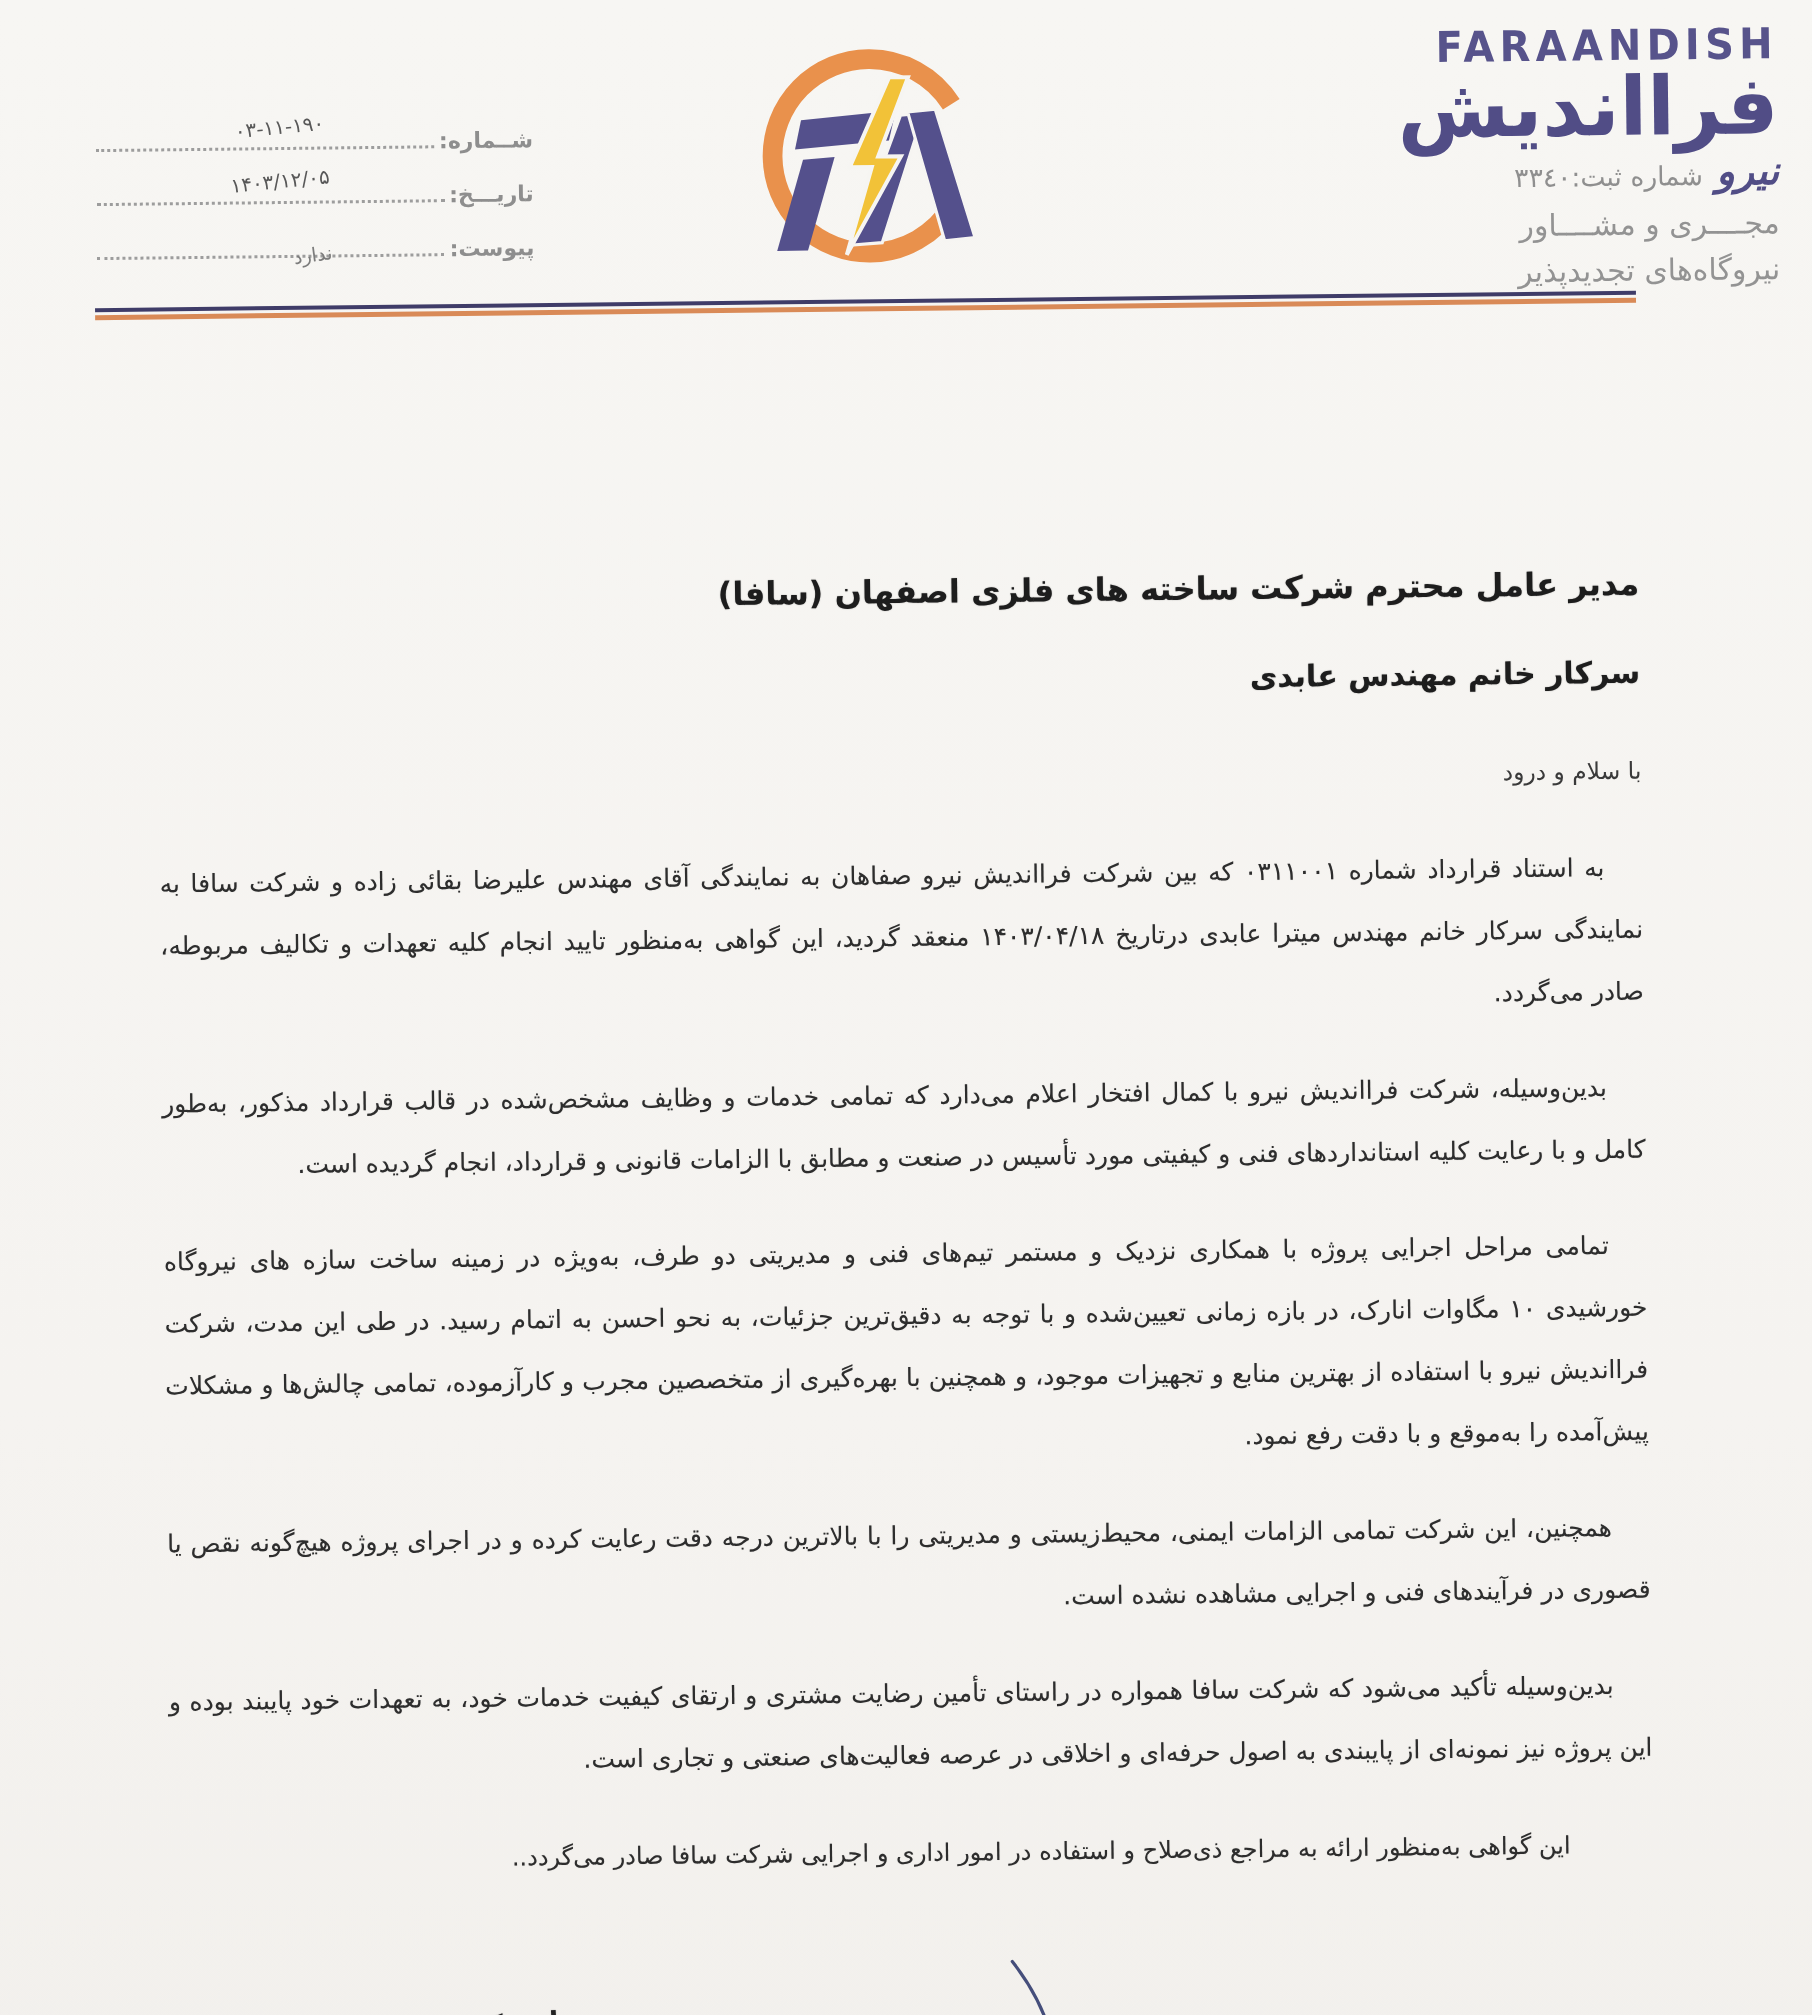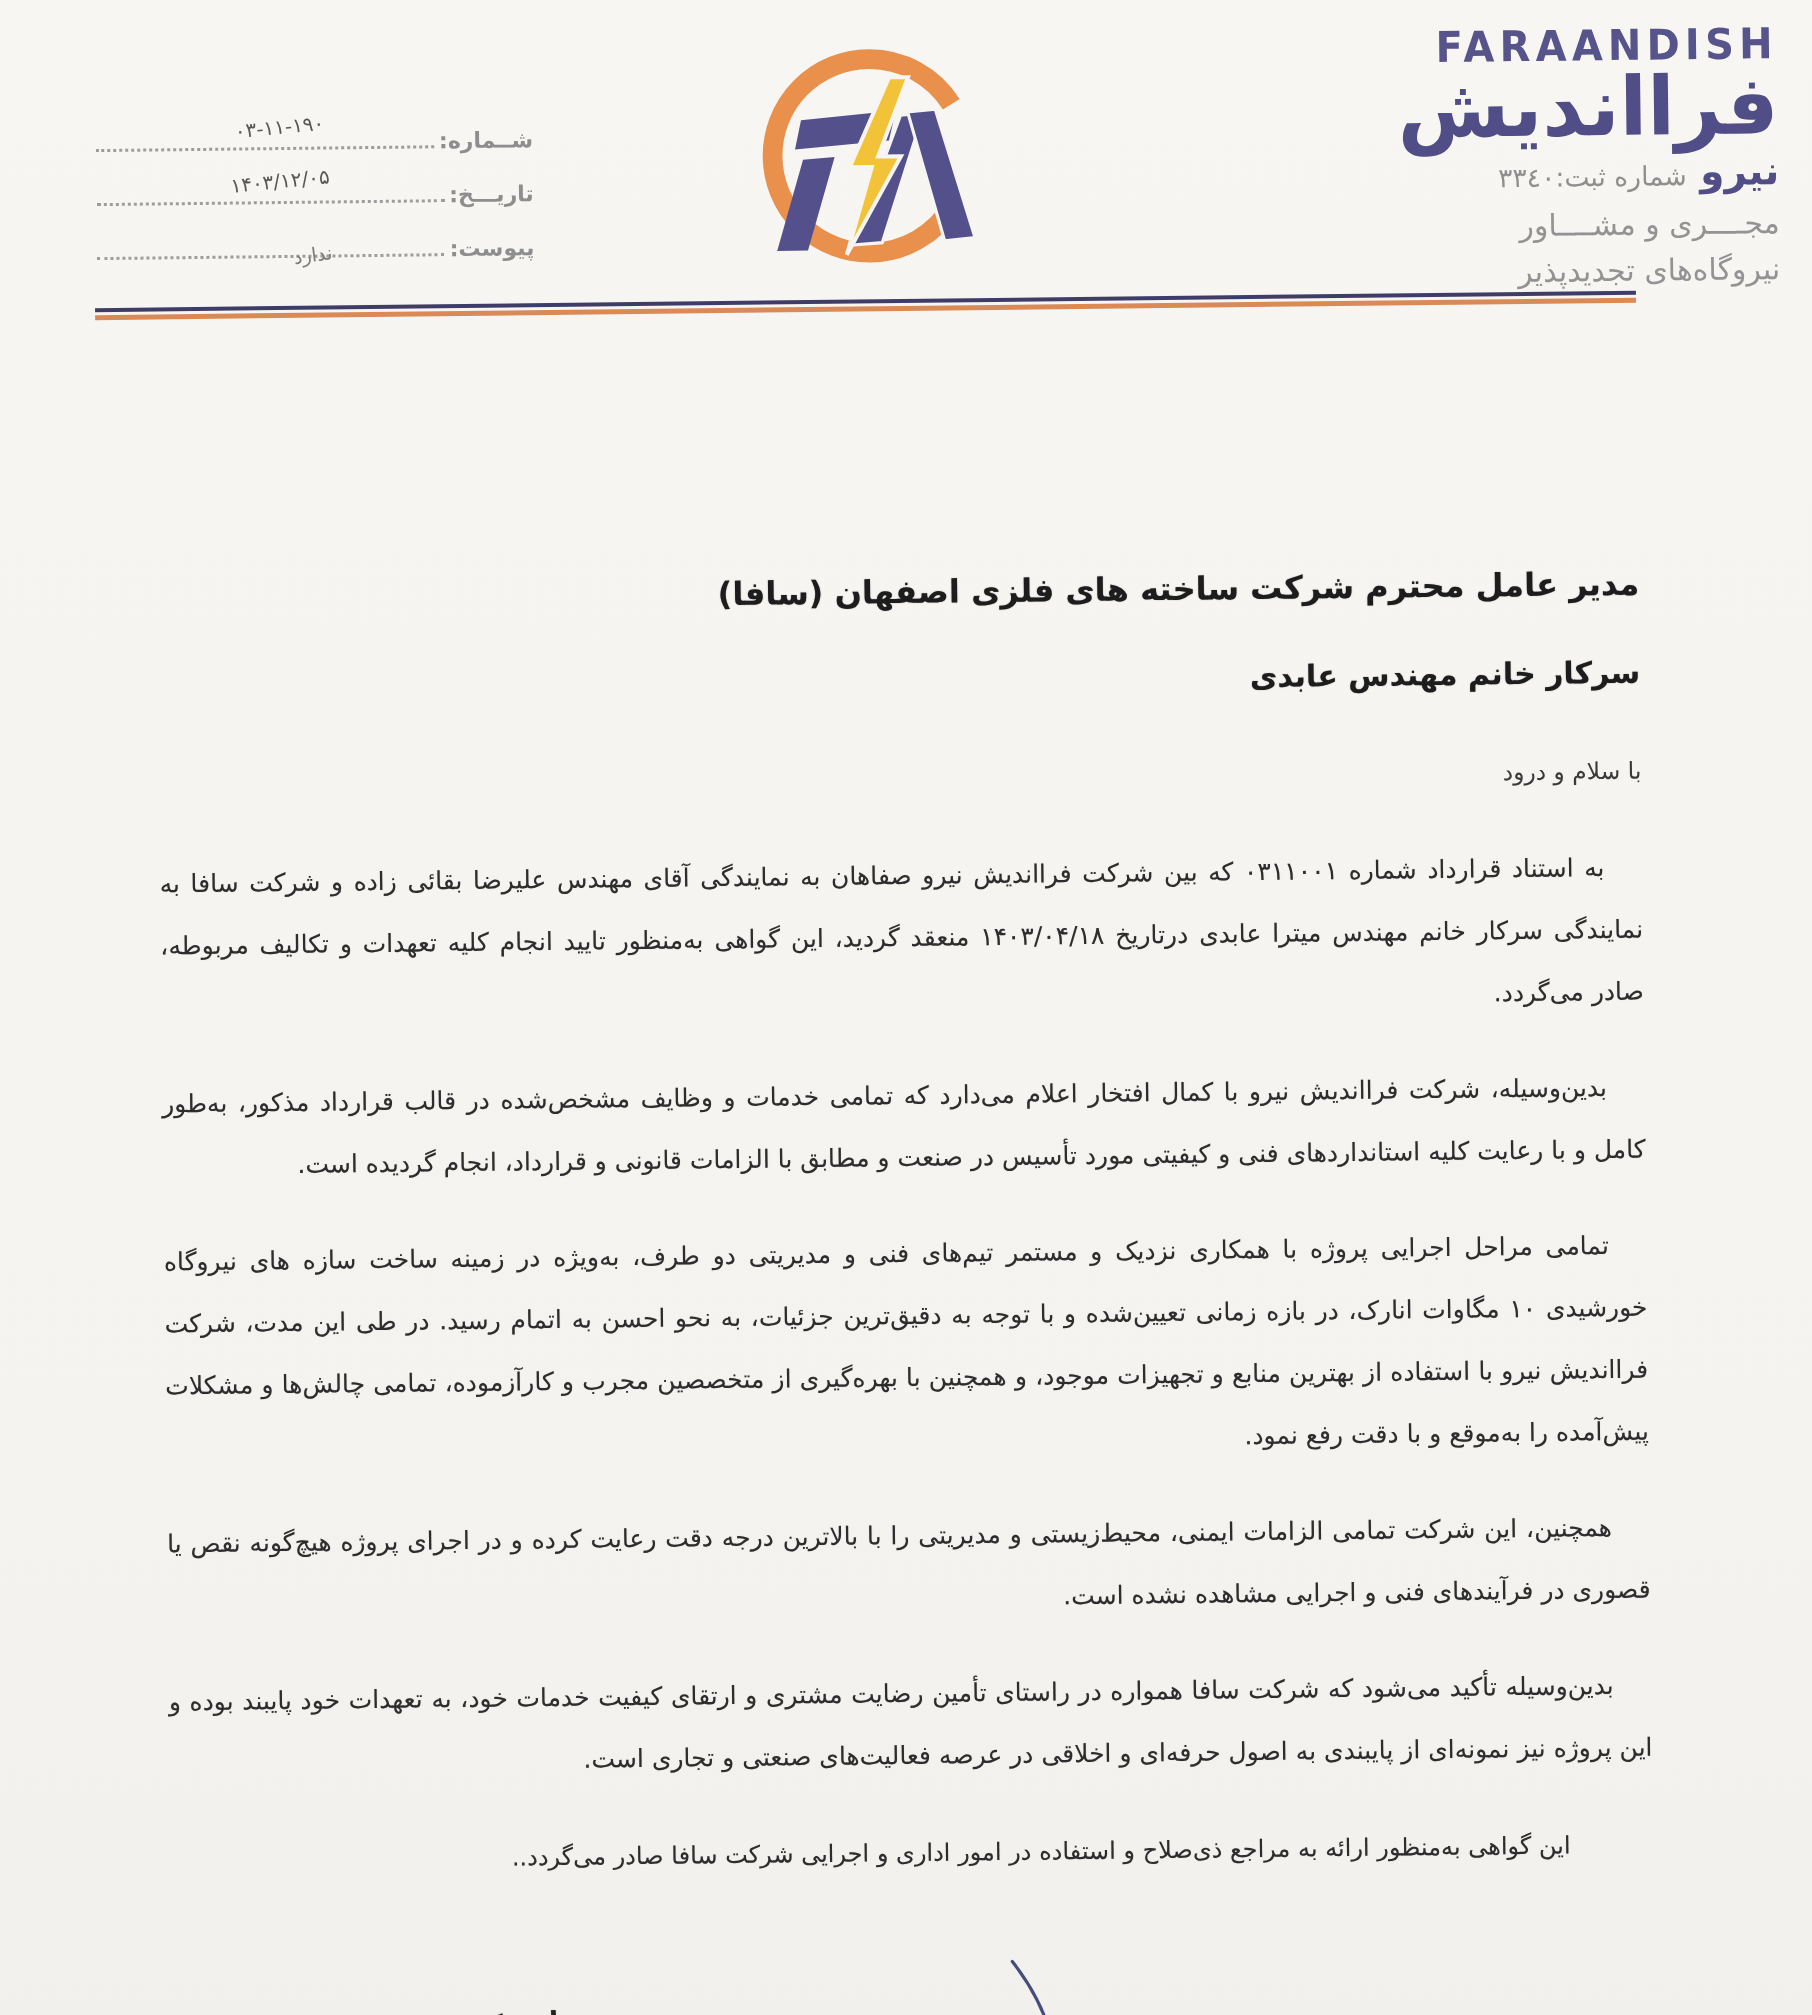--- a/index.html
+++ b/index.html
@@ -25,21 +25,21 @@
 
   
   .logo{position:absolute;left:757px;top:33px;width:252px;height:245px;}
 
   
   .brand{position:absolute;right:23.4px;top:31px;width:556px;direction:rtl;text-align:right;}
   .brand .latin{direction:ltr;text-align:right;font-size:40px;font-weight:800;color:#57538b;
     letter-spacing:5.2px;transform:scaleY(1.06);transform-origin:top right;line-height:1.05;}
   .brand .fa-big{font-size:81px;font-weight:800;color:#514d86;line-height:1.02;margin-top:0.8px;}
   .brand .regline{margin-top:4px;line-height:1.1;}
-  .brand .nirou{font-size:39px;font-weight:800;color:#514d86;}
+  .brand .nirou{font-size:39px;font-weight:800;color:#514d86;font-style:italic;}
   .brand .reg{font-size:26.6px;color:#8f8f8f;margin-right:11.3px;}
   .brand .role{font-size:30px;color:#939393;margin-top:12px;letter-spacing:0.8px;}
   .brand .scope{font-size:30px;color:#939393;margin-top:10.5px;letter-spacing:0.8px;}
 
   
   .rule{position:absolute;left:103px;top:299px;width:1541px;}
   .rule .navy{height:3.6px;background:#3f3c68;}
   .rule .orange{height:4.4px;background:#d98a57;margin-top:3.6px;}
 
   

